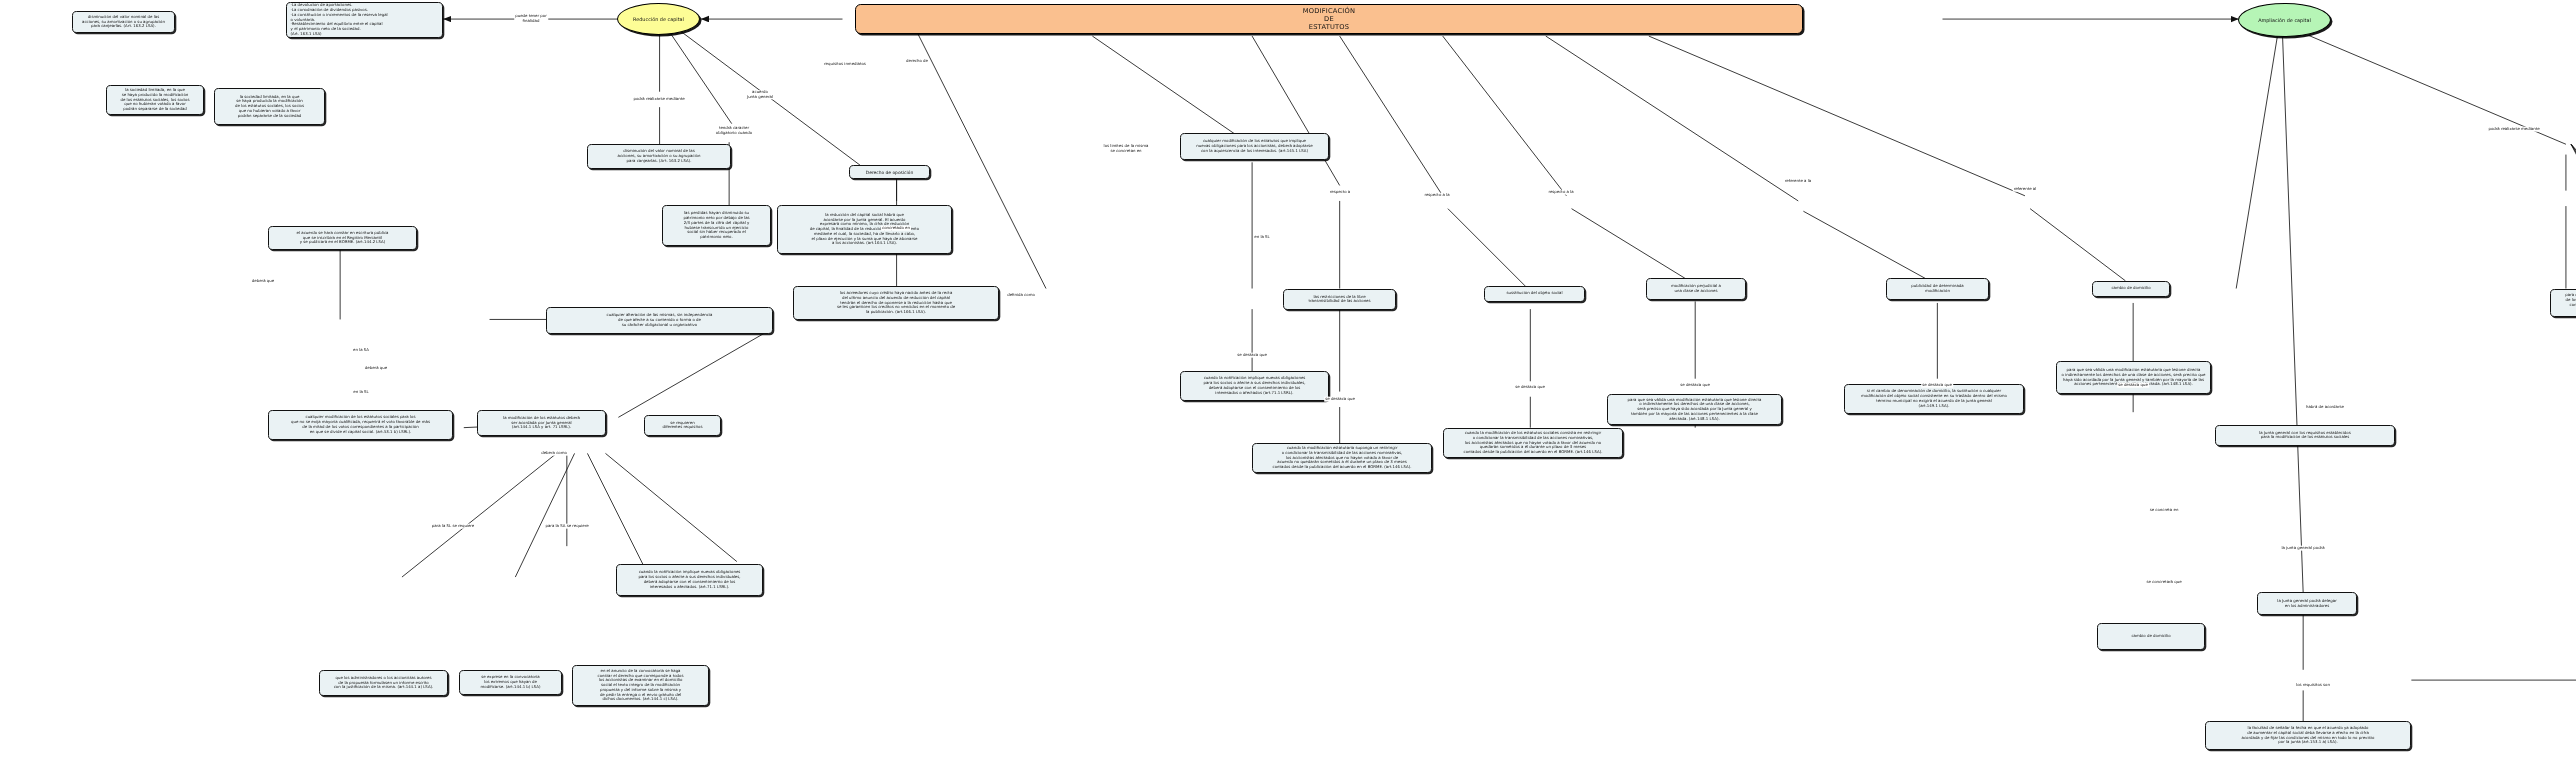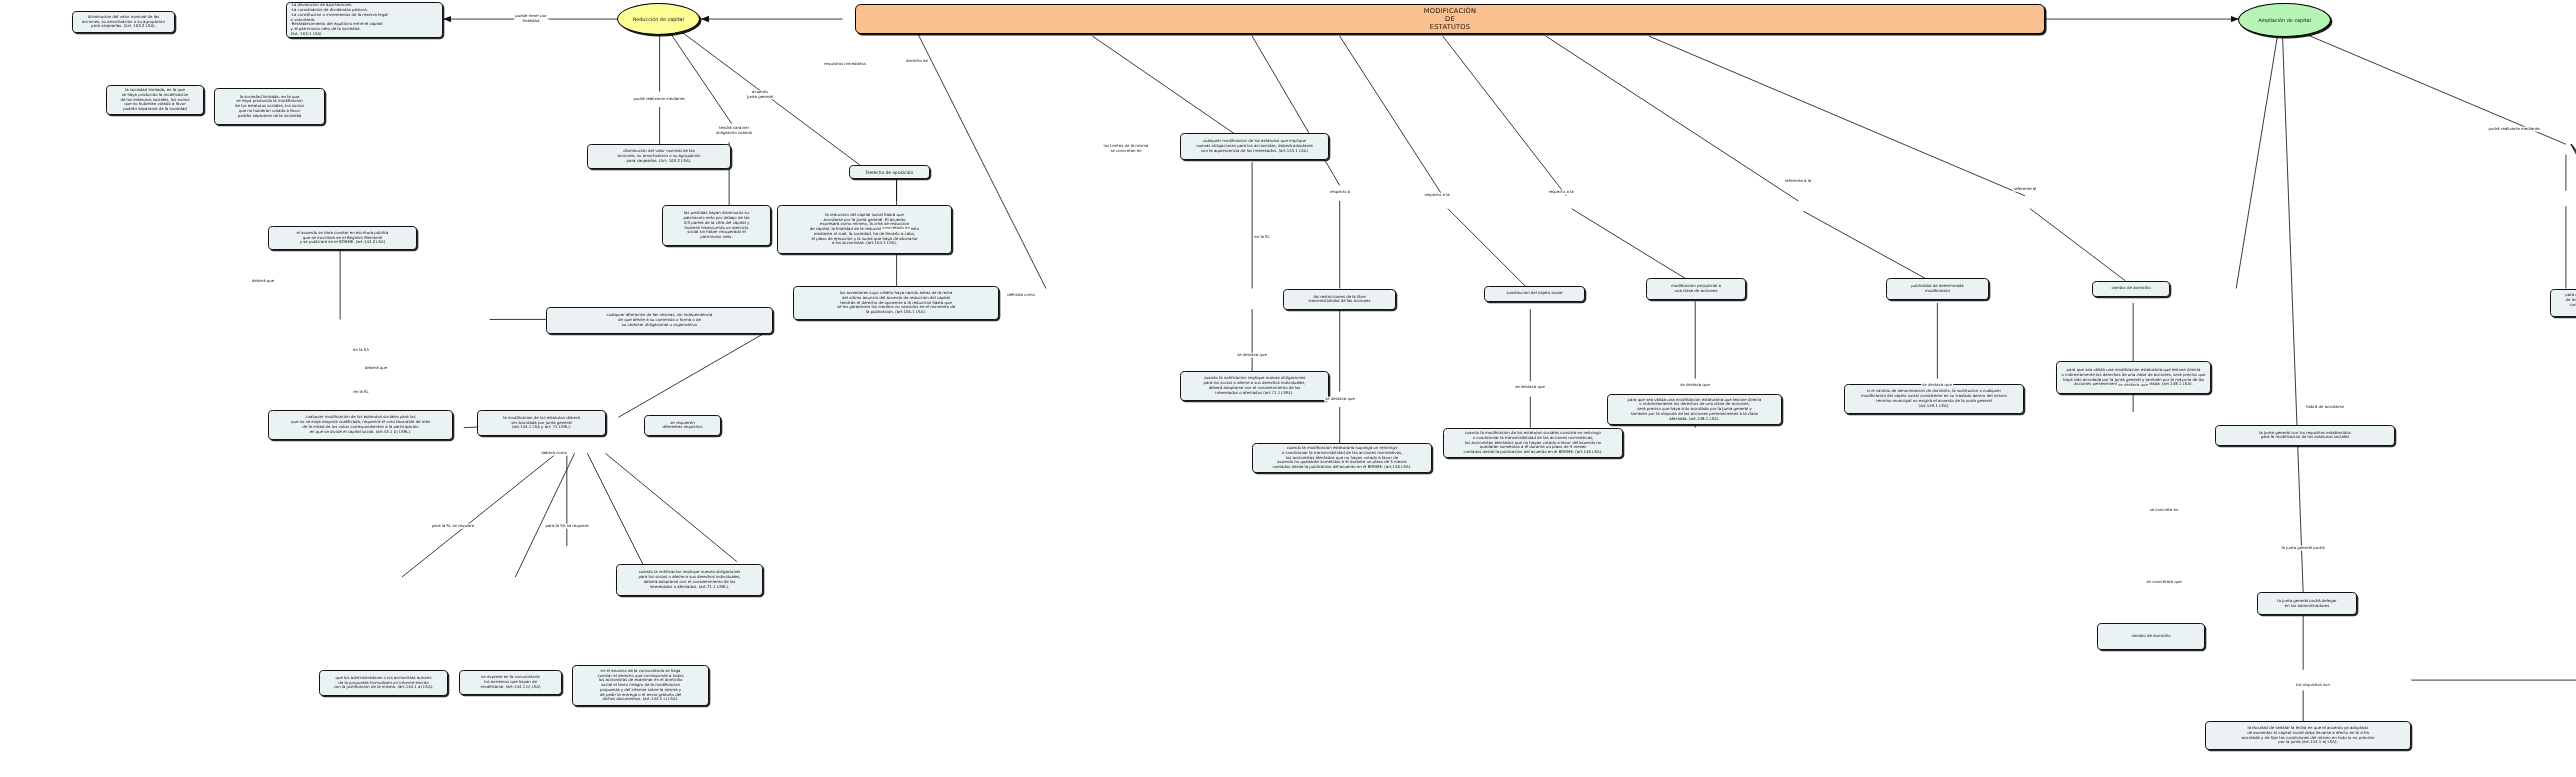--- a/index.html
+++ b/index.html
@@ -159,21 +159,21 @@
       <line x1="5700" y1="960" x2="5930" y2="930"></line>
       <line x1="4980" y1="400" x2="4980" y2="560"></line>
       <line x1="4470" y1="1180" x2="4470" y2="1300"></line>
       <line x1="4470" y1="1340" x2="4470" y2="1400"></line>
       <line x1="4680" y1="1320" x2="5500" y2="1320"></line>
       <line x1="5680" y1="1320" x2="5680" y2="1400"></line>
       <line x1="5680" y1="1280" x2="5680" y2="1180"></line>
     </g>
   </svg>
 
-  <div class="node central" style="left:855px;top:4.1px;width:1190px;height:30px;">MODIFICACIÓN
+  <div class="node central" style="left:855px;top:4.1px;width:948px;height:30px;">MODIFICACIÓN
 DE
 ESTATUTOS</div>
 
   <div class="node ellipse f9" style="left:617px;top:3.1px;width:83px;height:32px;box-sizing:border-box;">Reducción de capital</div>
 
   <div class="node ellipse green f9" style="left:2238px;top:3.1px;width:93px;height:34px;">Ampliación de capital</div>
 
   <div class="node left-align f7" style="left:286px;top:2.1px;width:157px;height:36px;">·La devolucion de aportaciones.
 ·La conodnación de dividendos pasivos.
 ·La constitución o incrementos de la reserva legal

